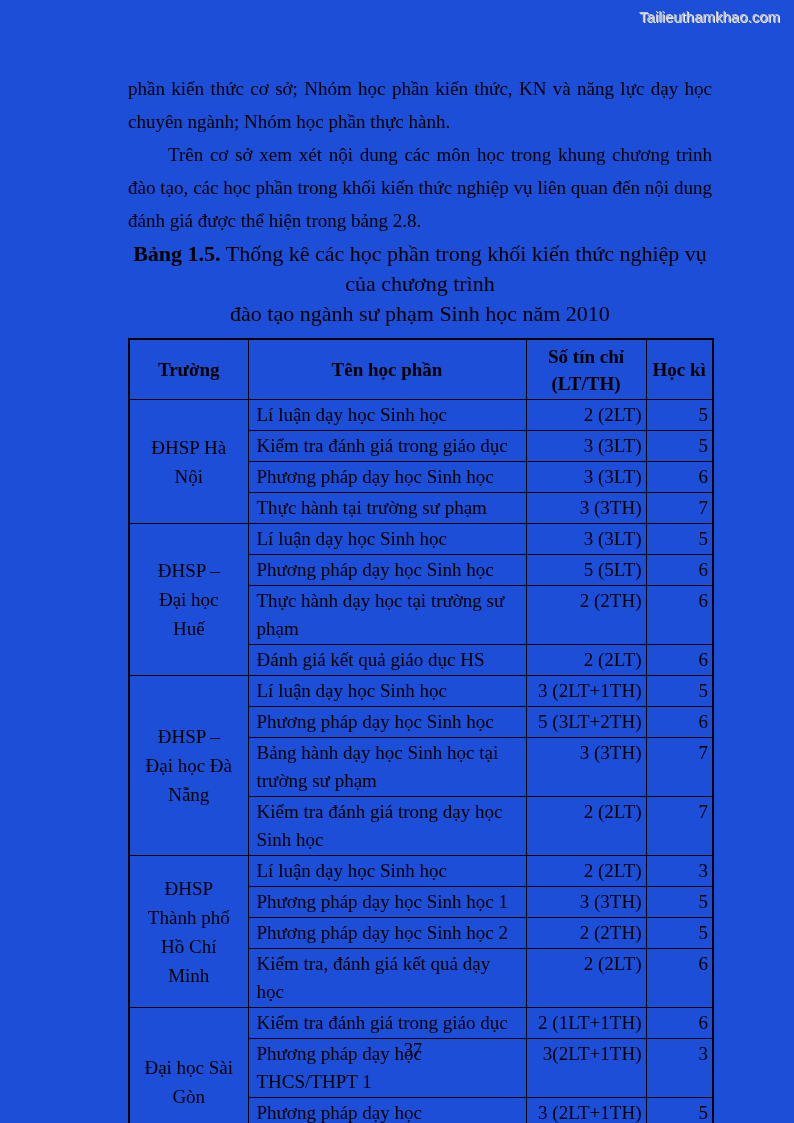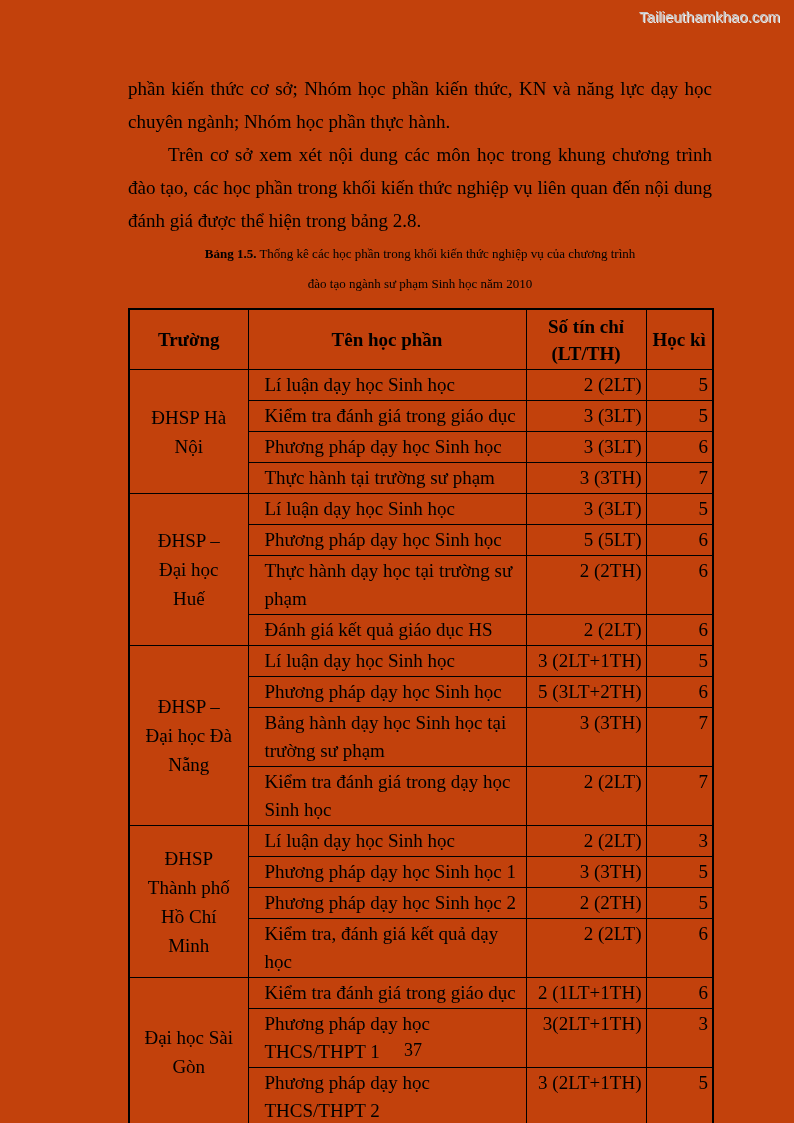--- a/index.html
+++ b/index.html
@@ -5,21 +5,21 @@
   html, body { margin: 0; padding: 0; }
   body {
     width: 794px; height: 1123px;
     background: #e9e9e9;
     font-family: "Liberation Serif", "DejaVu Serif", serif;
     color: #000;
   }
   .page {
     position: relative;
     width: 794px; height: 1123px;
-    background: #c2410c;
+    background: #1d4ed8;
     overflow: hidden;
   }
   .watermark {
     position: absolute;
     top: 8px; right: 14px;
     font-family: "Liberation Sans", "DejaVu Sans", sans-serif;
     font-size: 15px;
     color: #c7c7c7;
     text-shadow: 1px 1px 0 #efefef;
   }
@@ -31,21 +31,21 @@
   .para {
     margin: 0;
     font-size: 19px;
     line-height: 33px;
     text-align: justify;
     font-family: Liberation Serif, serif;
   }
   .para.indent { text-indent: 40px; }
   .caption {
     margin-top: 2px;
-    font-size: 13px;
+    font-size: 22px;
     line-height: 30px;
     text-align: center;
   }
   .caption .cap-label { font-weight: bold; }
   table.data-table {
     margin-top: 9px;
     width: 584px;
     border-collapse: collapse;
     border: 2px solid #000;
     table-layout: fixed;
@@ -67,21 +67,21 @@
   .data-table td { height: 28px; }
   td.school {
     text-align: center;
     vertical-align: middle;
     line-height: 29px;
     padding: 1px 14px;
   }
   td.course {
     text-align: left;
     vertical-align: top;
-    padding-left: 16px;
+    padding-left: 8px;
     padding-right: 4px;
   }
   td.credits, td.semester {
     text-align: right;
     vertical-align: top;
     font-family: Liberation Serif, serif;
   }
   .page-number {
     position: absolute;
     top: 1040px;

